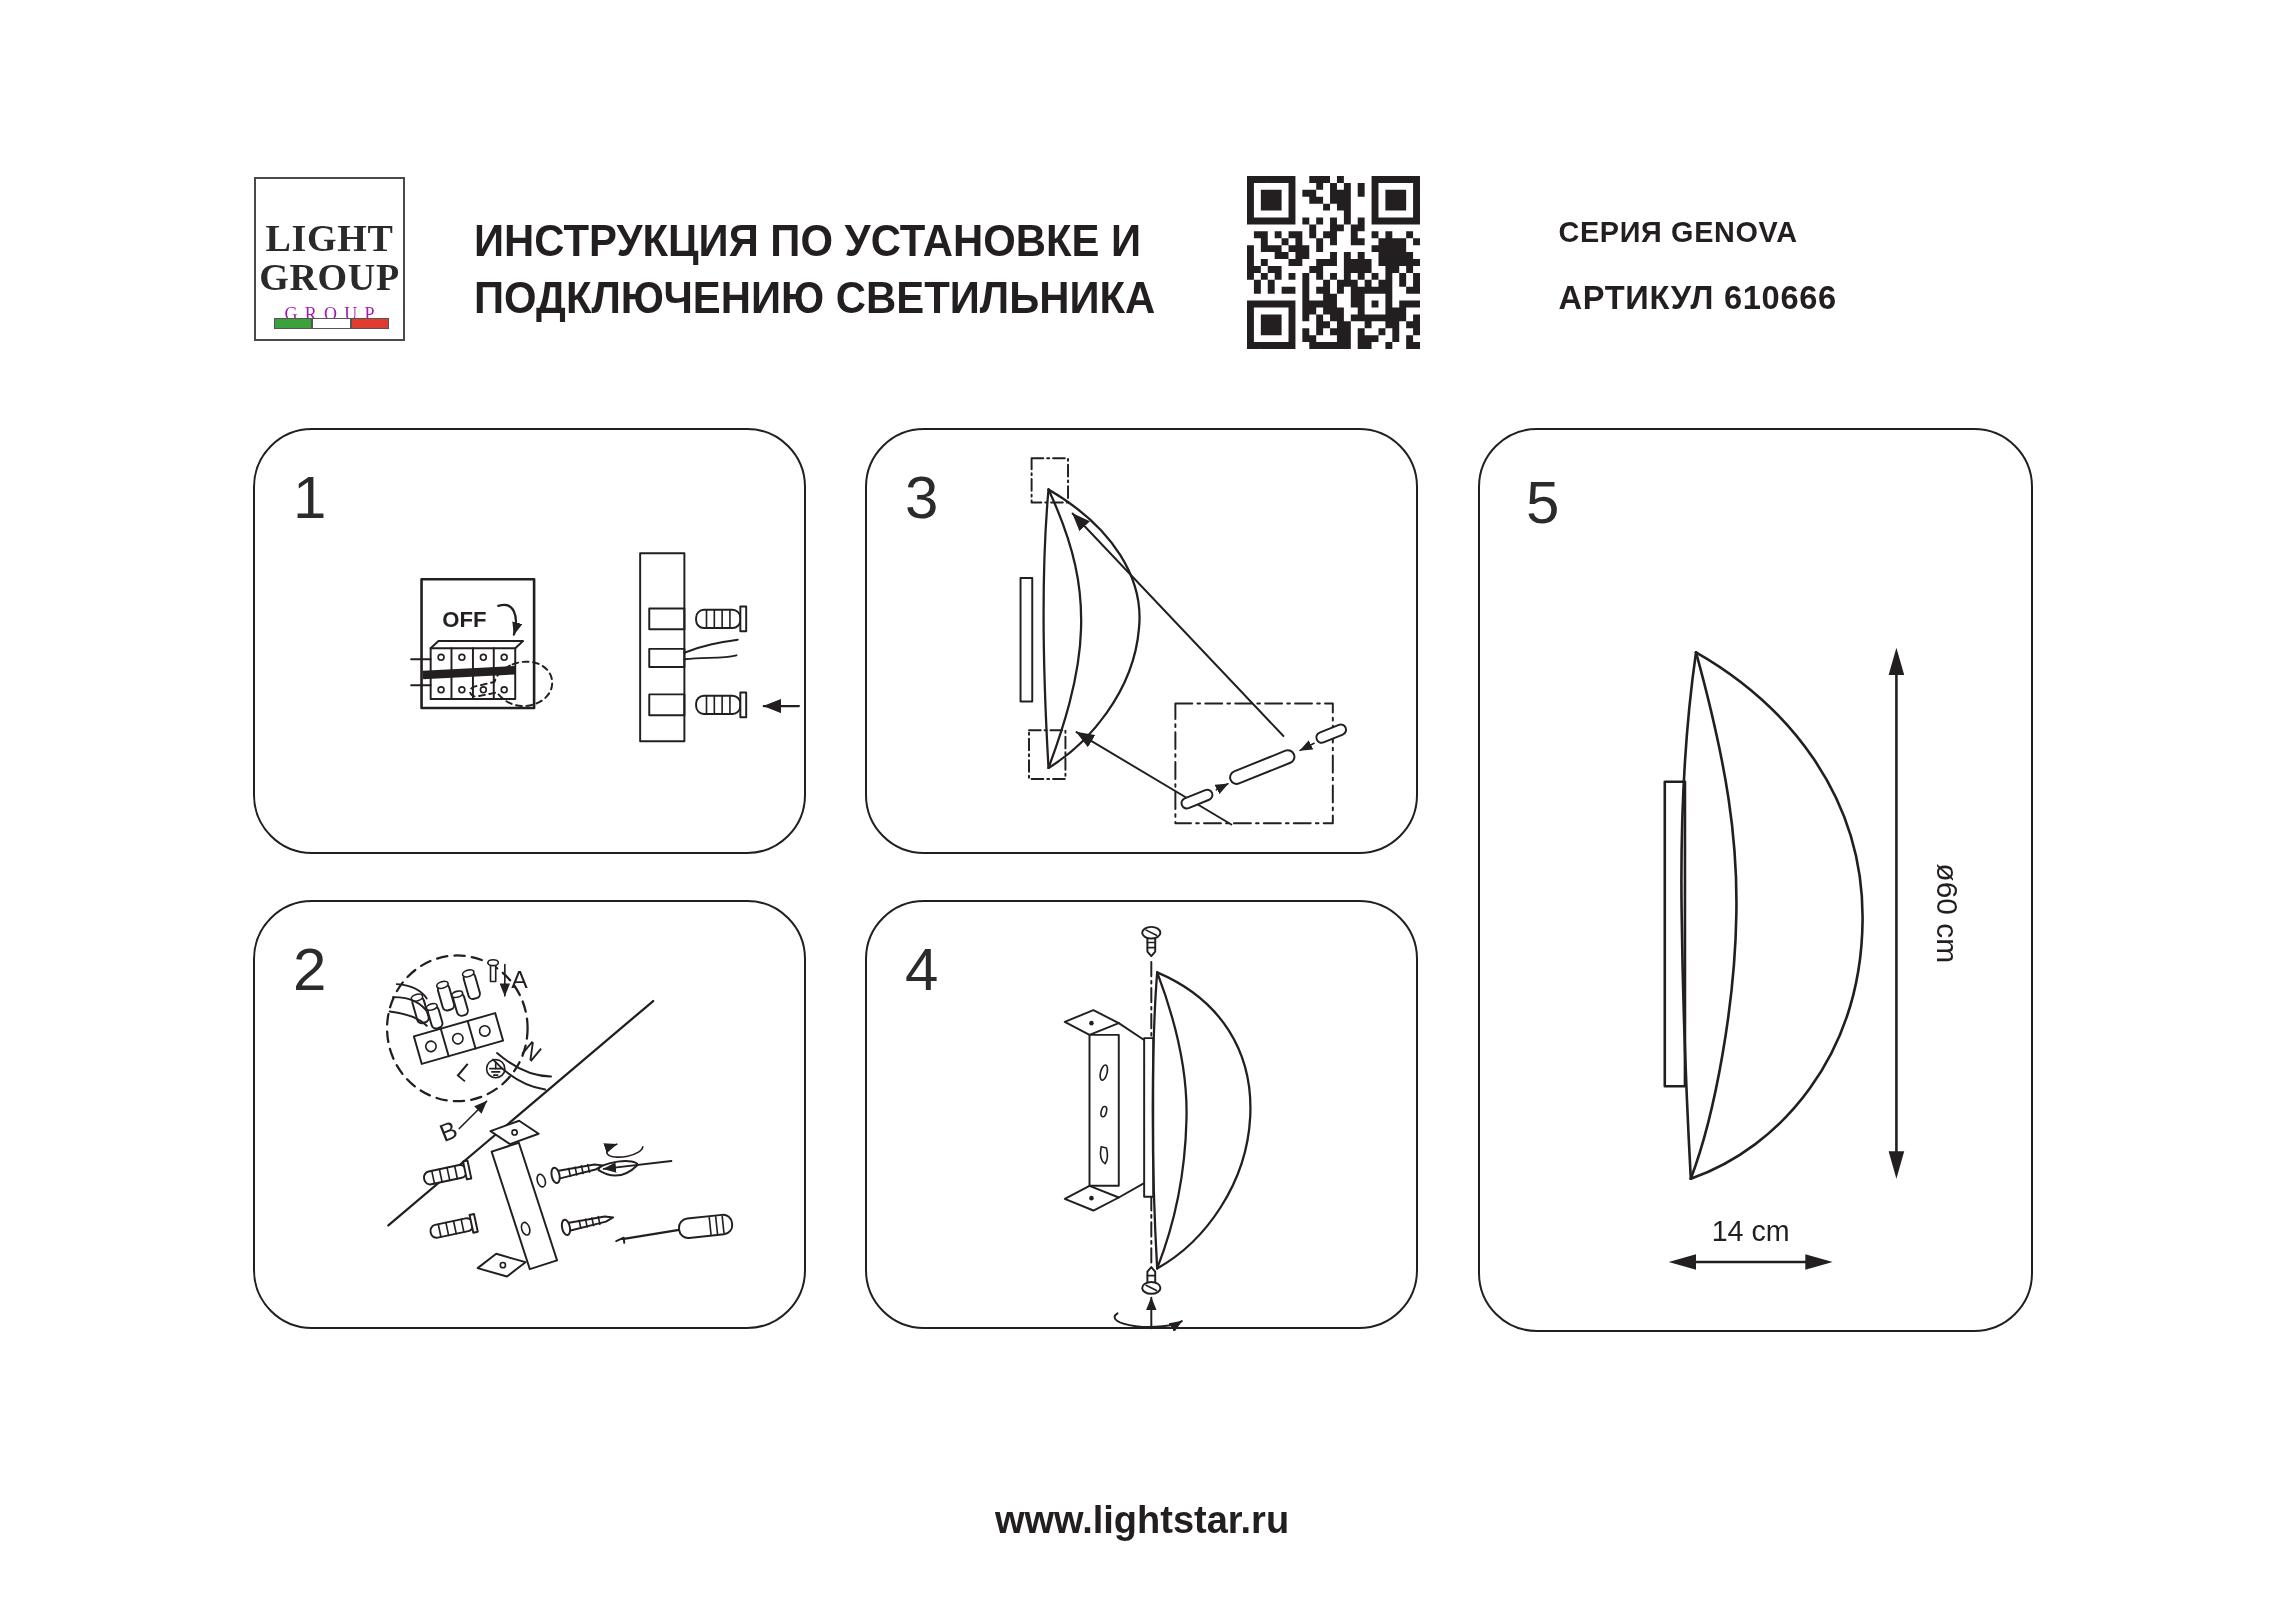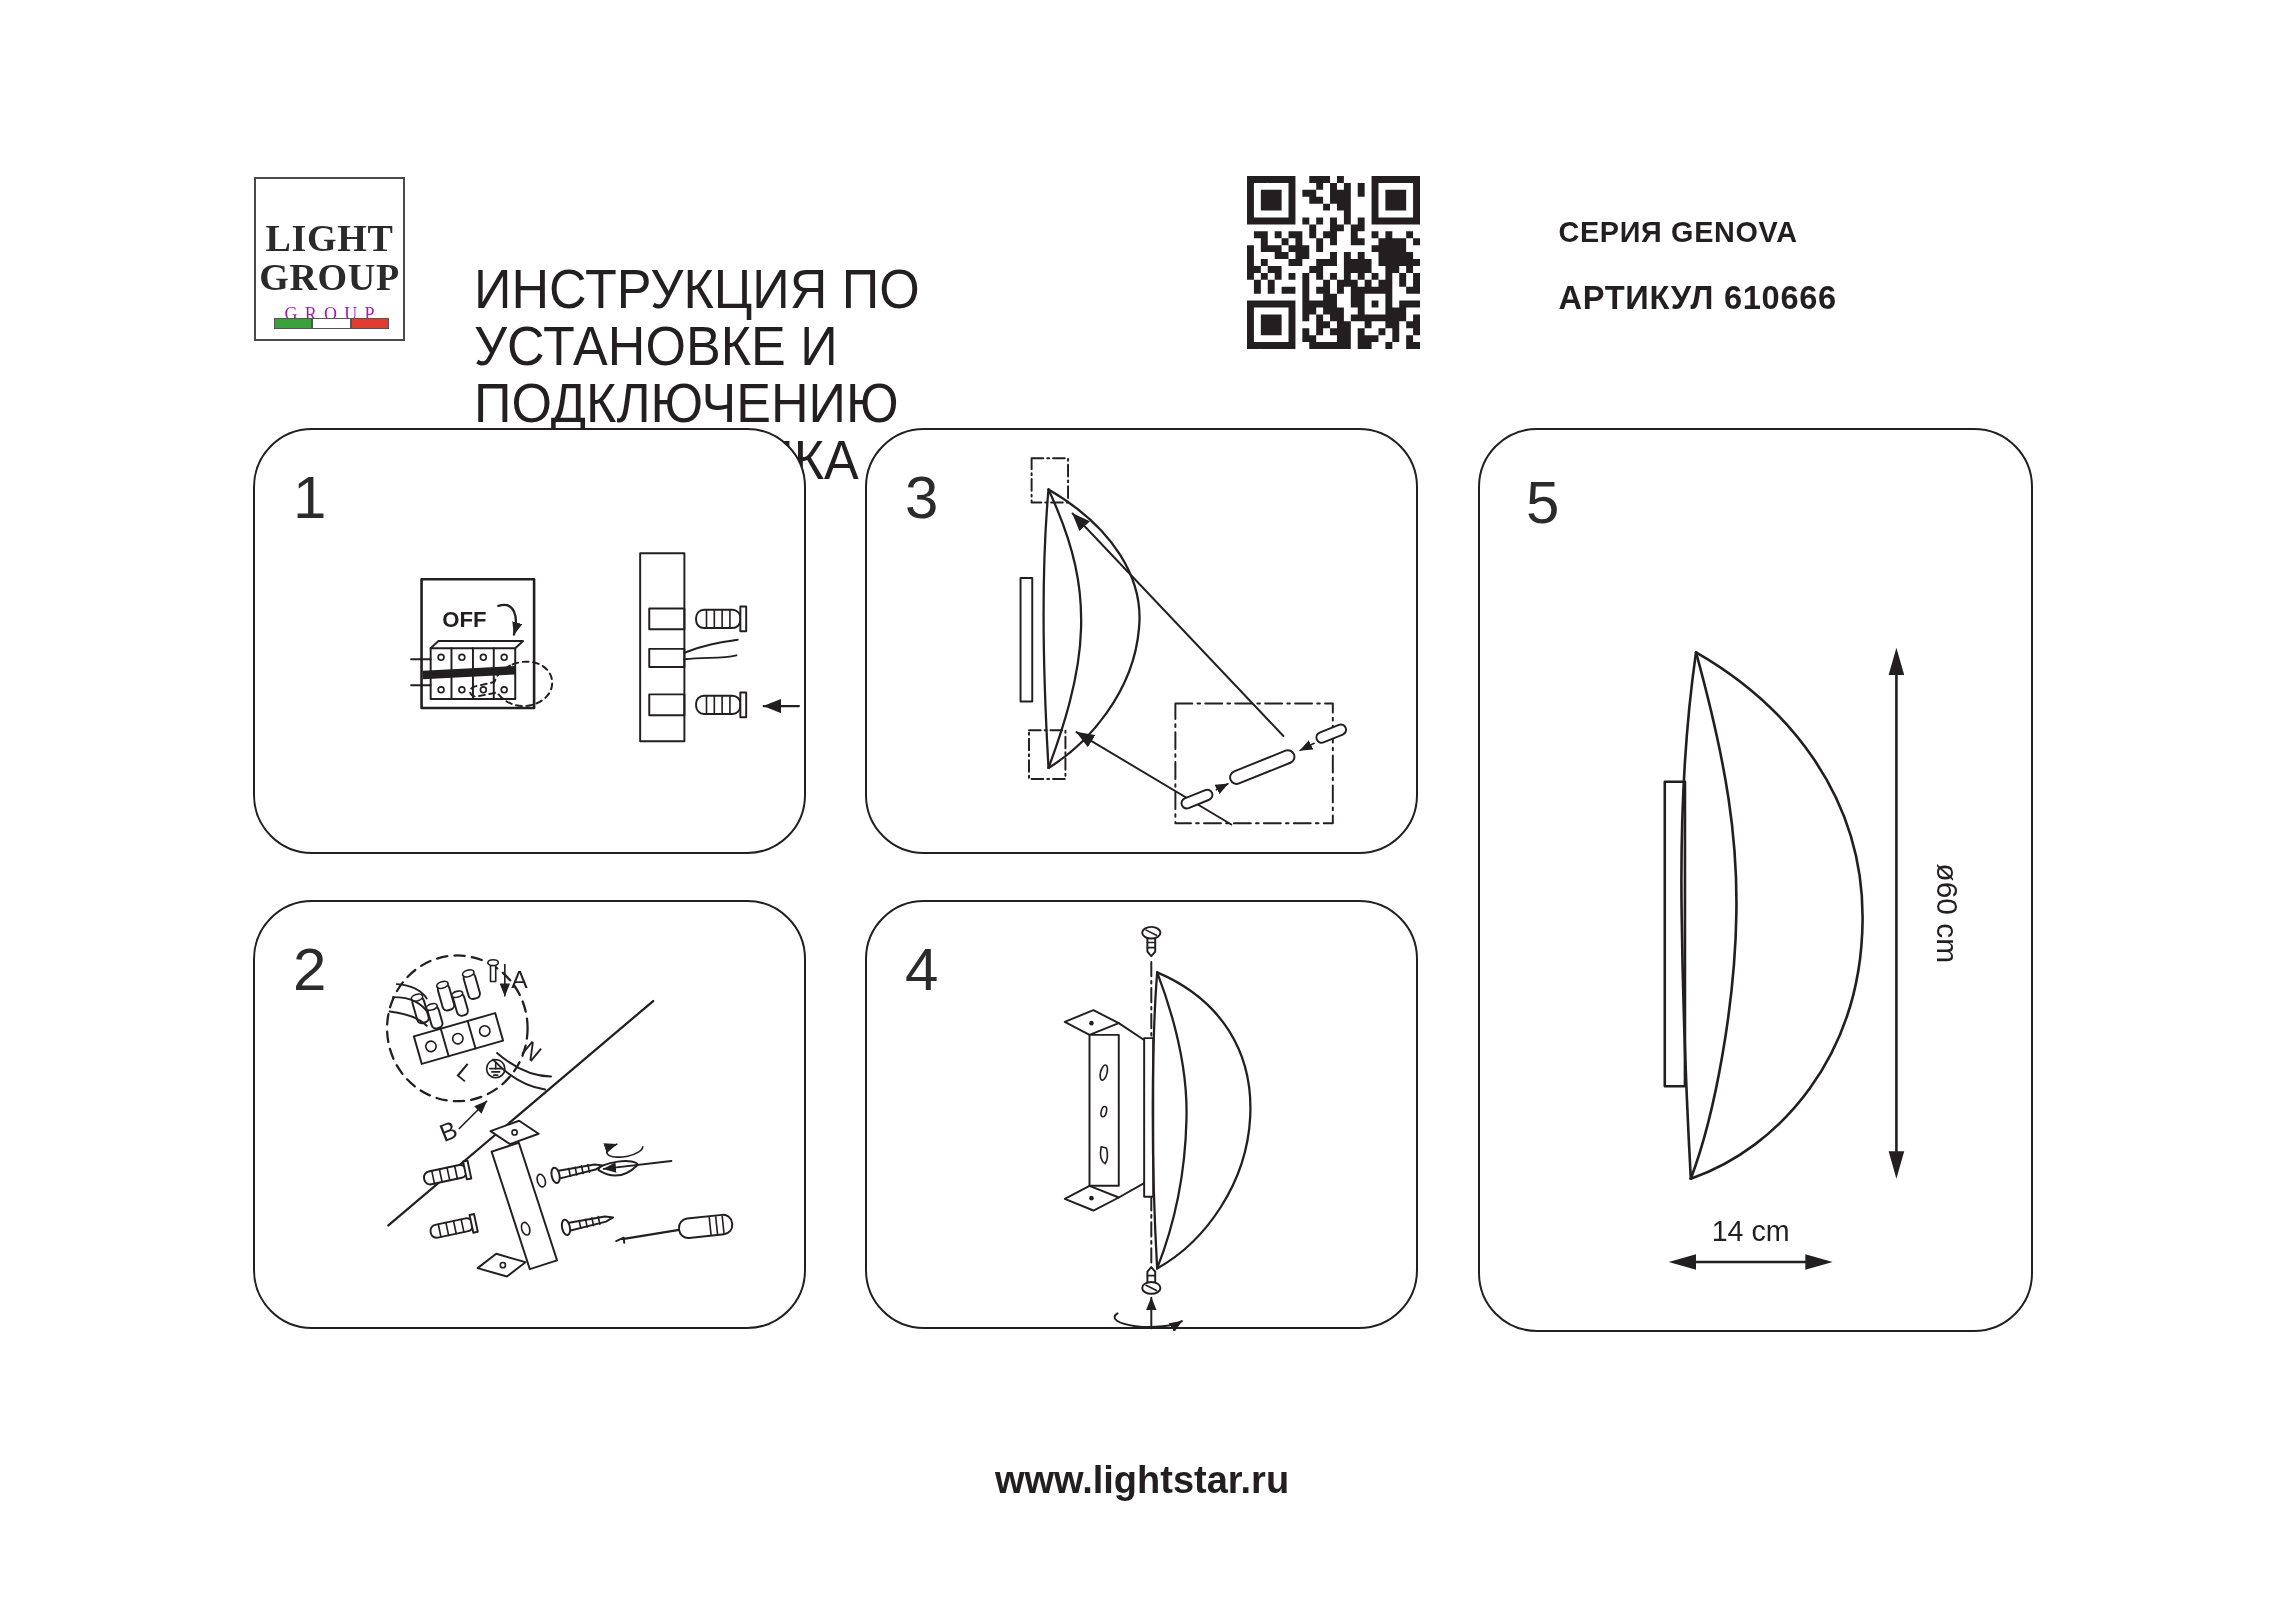--- a/index.html
+++ b/index.html
@@ -12,41 +12,41 @@
   .logo-box{left:254px;top:177px;width:151px;height:164px;border:2px solid #4a4a4a;
             box-sizing:border-box;text-align:center;}
   .logo-word{font-family:"Liberation Serif", serif;font-weight:700;font-size:38px;
              line-height:39px;letter-spacing:0.7px;color:#2a2a2a;}
   .logo-word.first{margin-top:40px;}
   .logo-group{font-family:"Liberation Serif", serif;font-size:18px;letter-spacing:7.2px;
               margin-top:6.5px;color:#a21caf;text-indent:7.2px;}
   .flag{position:absolute;left:18px;bottom:10.4px;width:115px;height:10.4px;display:flex;}
   .flag div{flex:1;border:0.7px solid #555;box-sizing:border-box;}
 
-  .title{left:474px;top:212px;width:781px;font-weight:400;font-size:56px;line-height:57px;margin-top:48px;}
+  .title{left:474px;top:212px;width:781px;font-weight:700;font-size:45px;line-height:57px;}
   .title span{display:block;transform:scaleX(0.93);transform-origin:left top;letter-spacing:0px;}
 
   .qr{left:1247px;top:176px;width:173px;height:173px;}
 
   .product{left:1550px;top:215px;width:423px;text-align:left;font-weight:700;}
   .product .series{font-size:30px;letter-spacing:0.7px;display:block;transform:scaleX(0.96);}
   .product .article{font-size:34px;letter-spacing:0.7px;display:block;margin-top:29px;transform:scaleX(0.96);}
 
   
   .panel{border:2px solid var(--ink);border-radius:59px;box-sizing:border-box;background:#fff;}
   .pnum{position:absolute;left:38px;top:33px;font-size:60px;font-weight:400;color:#2b2b2b;}
   .panel svg{position:absolute;left:0;top:0;}
 
   
   .s{stroke:var(--ink);fill:none;stroke-width:3.5;stroke-linecap:round;stroke-linejoin:round;}
   .s3{stroke-width:3;} .s4{stroke-width:4;} .s25{stroke-width:2.5;}
   .wf{fill:#fff;} .f{fill:var(--ink);stroke:none;}
   text.lab{fill:var(--ink);stroke:none;font-family:"Liberation Sans",sans-serif;}
 
-  .footer{left:0;right:0;top:1459px;text-align:center;font-size:38px;font-weight:700;}
+  .footer{left:0;right:0;top:1499px;text-align:center;font-size:38px;font-weight:700;}
 </style>
 </head>
 <body>
 
 <svg width="0" height="0" style="position:absolute" aria-hidden="true">
   <defs>
     <marker id="ah" markerUnits="userSpaceOnUse" markerWidth="30" markerHeight="22" refX="27" refY="11" orient="auto">
       <path d="M0 0 L28 11 L0 22 Z" fill="#231f20"></path>
     </marker>
     <marker id="ahs" markerUnits="userSpaceOnUse" markerWidth="22" markerHeight="16" refX="19" refY="8" orient="auto">

